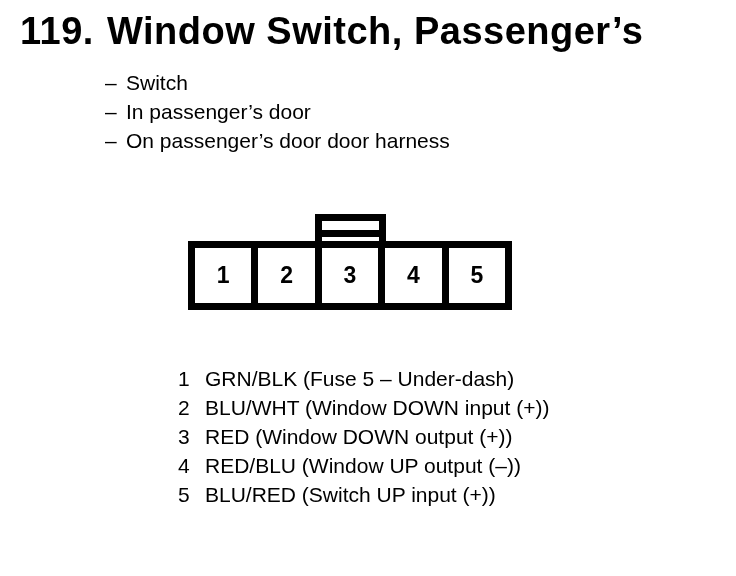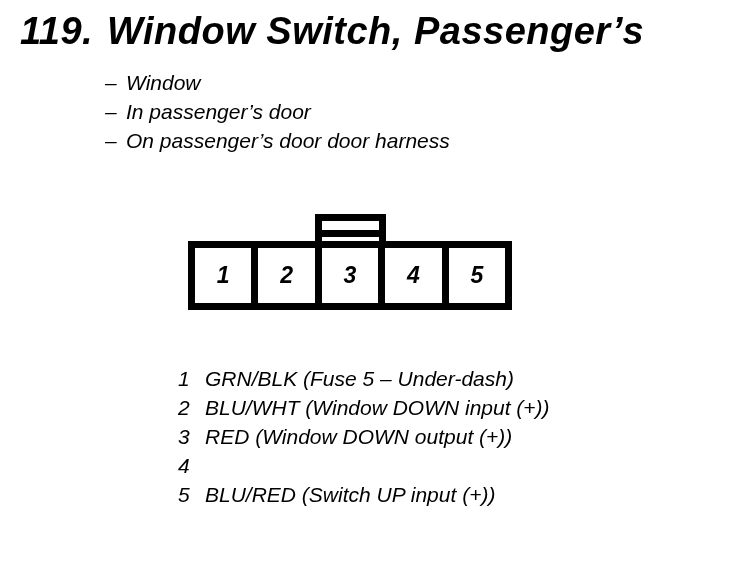--- a/index.html
+++ b/index.html
@@ -8,21 +8,20 @@
     background: #ffffff;
   }
   .page {
     position: relative;
     width: 662px;
     height: 576px;
     background: #ffffff;
     color: #000000;
     font-family: "Liberation Sans", "DejaVu Sans", sans-serif;
     overflow: hidden;
-    font-style: italic;
   }
 
   
   .header {
     position: absolute;
     left: 20px;
     top: 11px;
     display: flex;
     font-weight: bold;
     font-size: 38px;
@@ -120,21 +119,21 @@
 <div class="page">
 
   <div class="header">
     <span class="item-number">119.</span>
     <span class="item-title">Window Switch, Passenger’s</span>
   </div>
 
   <div class="attributes">
     <div class="attr-row">
       <span class="attr-dash">–</span>
-      <span>Window</span>
+      <span>Switch</span>
     </div>
     <div class="attr-row">
       <span class="attr-dash">–</span>
       <span>In passenger’s door</span>
     </div>
     <div class="attr-row">
       <span class="attr-dash">–</span>
       <span>On passenger’s door door harness</span>
     </div>
   </div>
@@ -161,20 +160,21 @@
     <div class="pin-row">
       <span class="pin-num">2</span>
       <span>BLU/WHT (Window DOWN input (+))</span>
     </div>
     <div class="pin-row">
       <span class="pin-num">3</span>
       <span>RED (Window DOWN output (+))</span>
     </div>
     <div class="pin-row">
       <span class="pin-num">4</span>
+      <span>RED/BLU (Window UP output (–))</span>
     </div>
     <div class="pin-row">
       <span class="pin-num">5</span>
       <span>BLU/RED (Switch UP input (+))</span>
     </div>
   </div>
 
 </div>
 
 </body></html>

